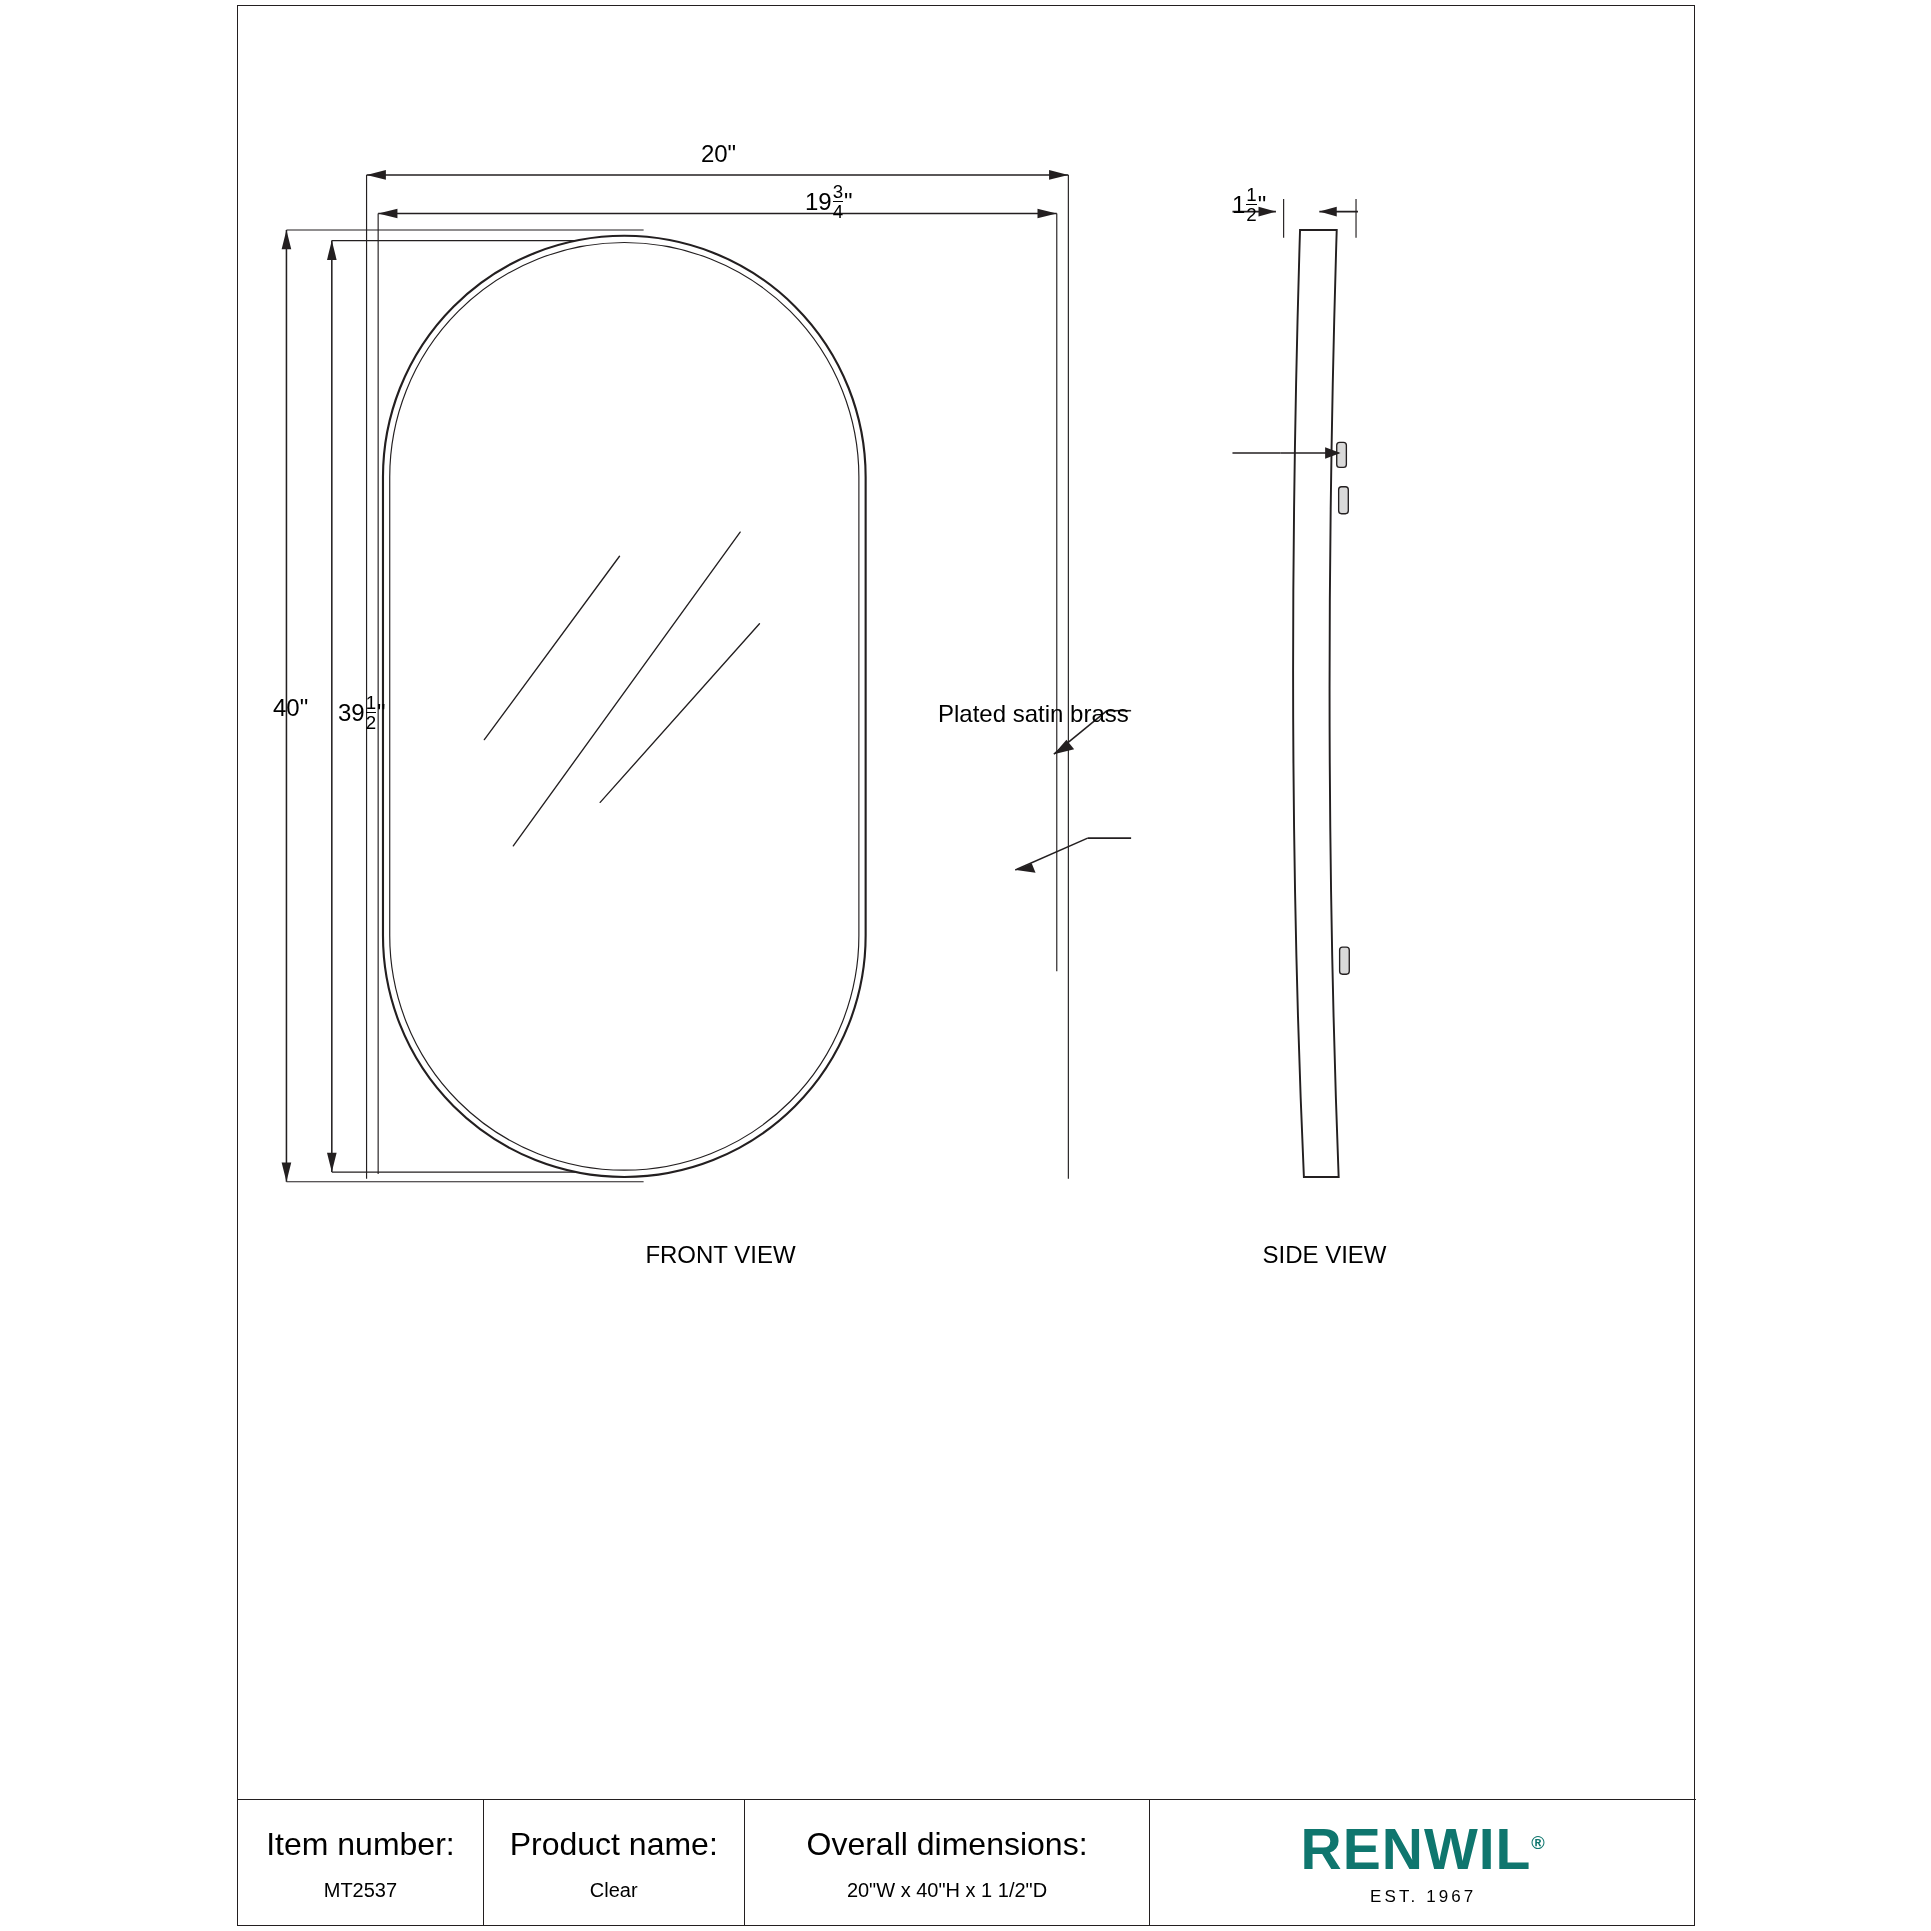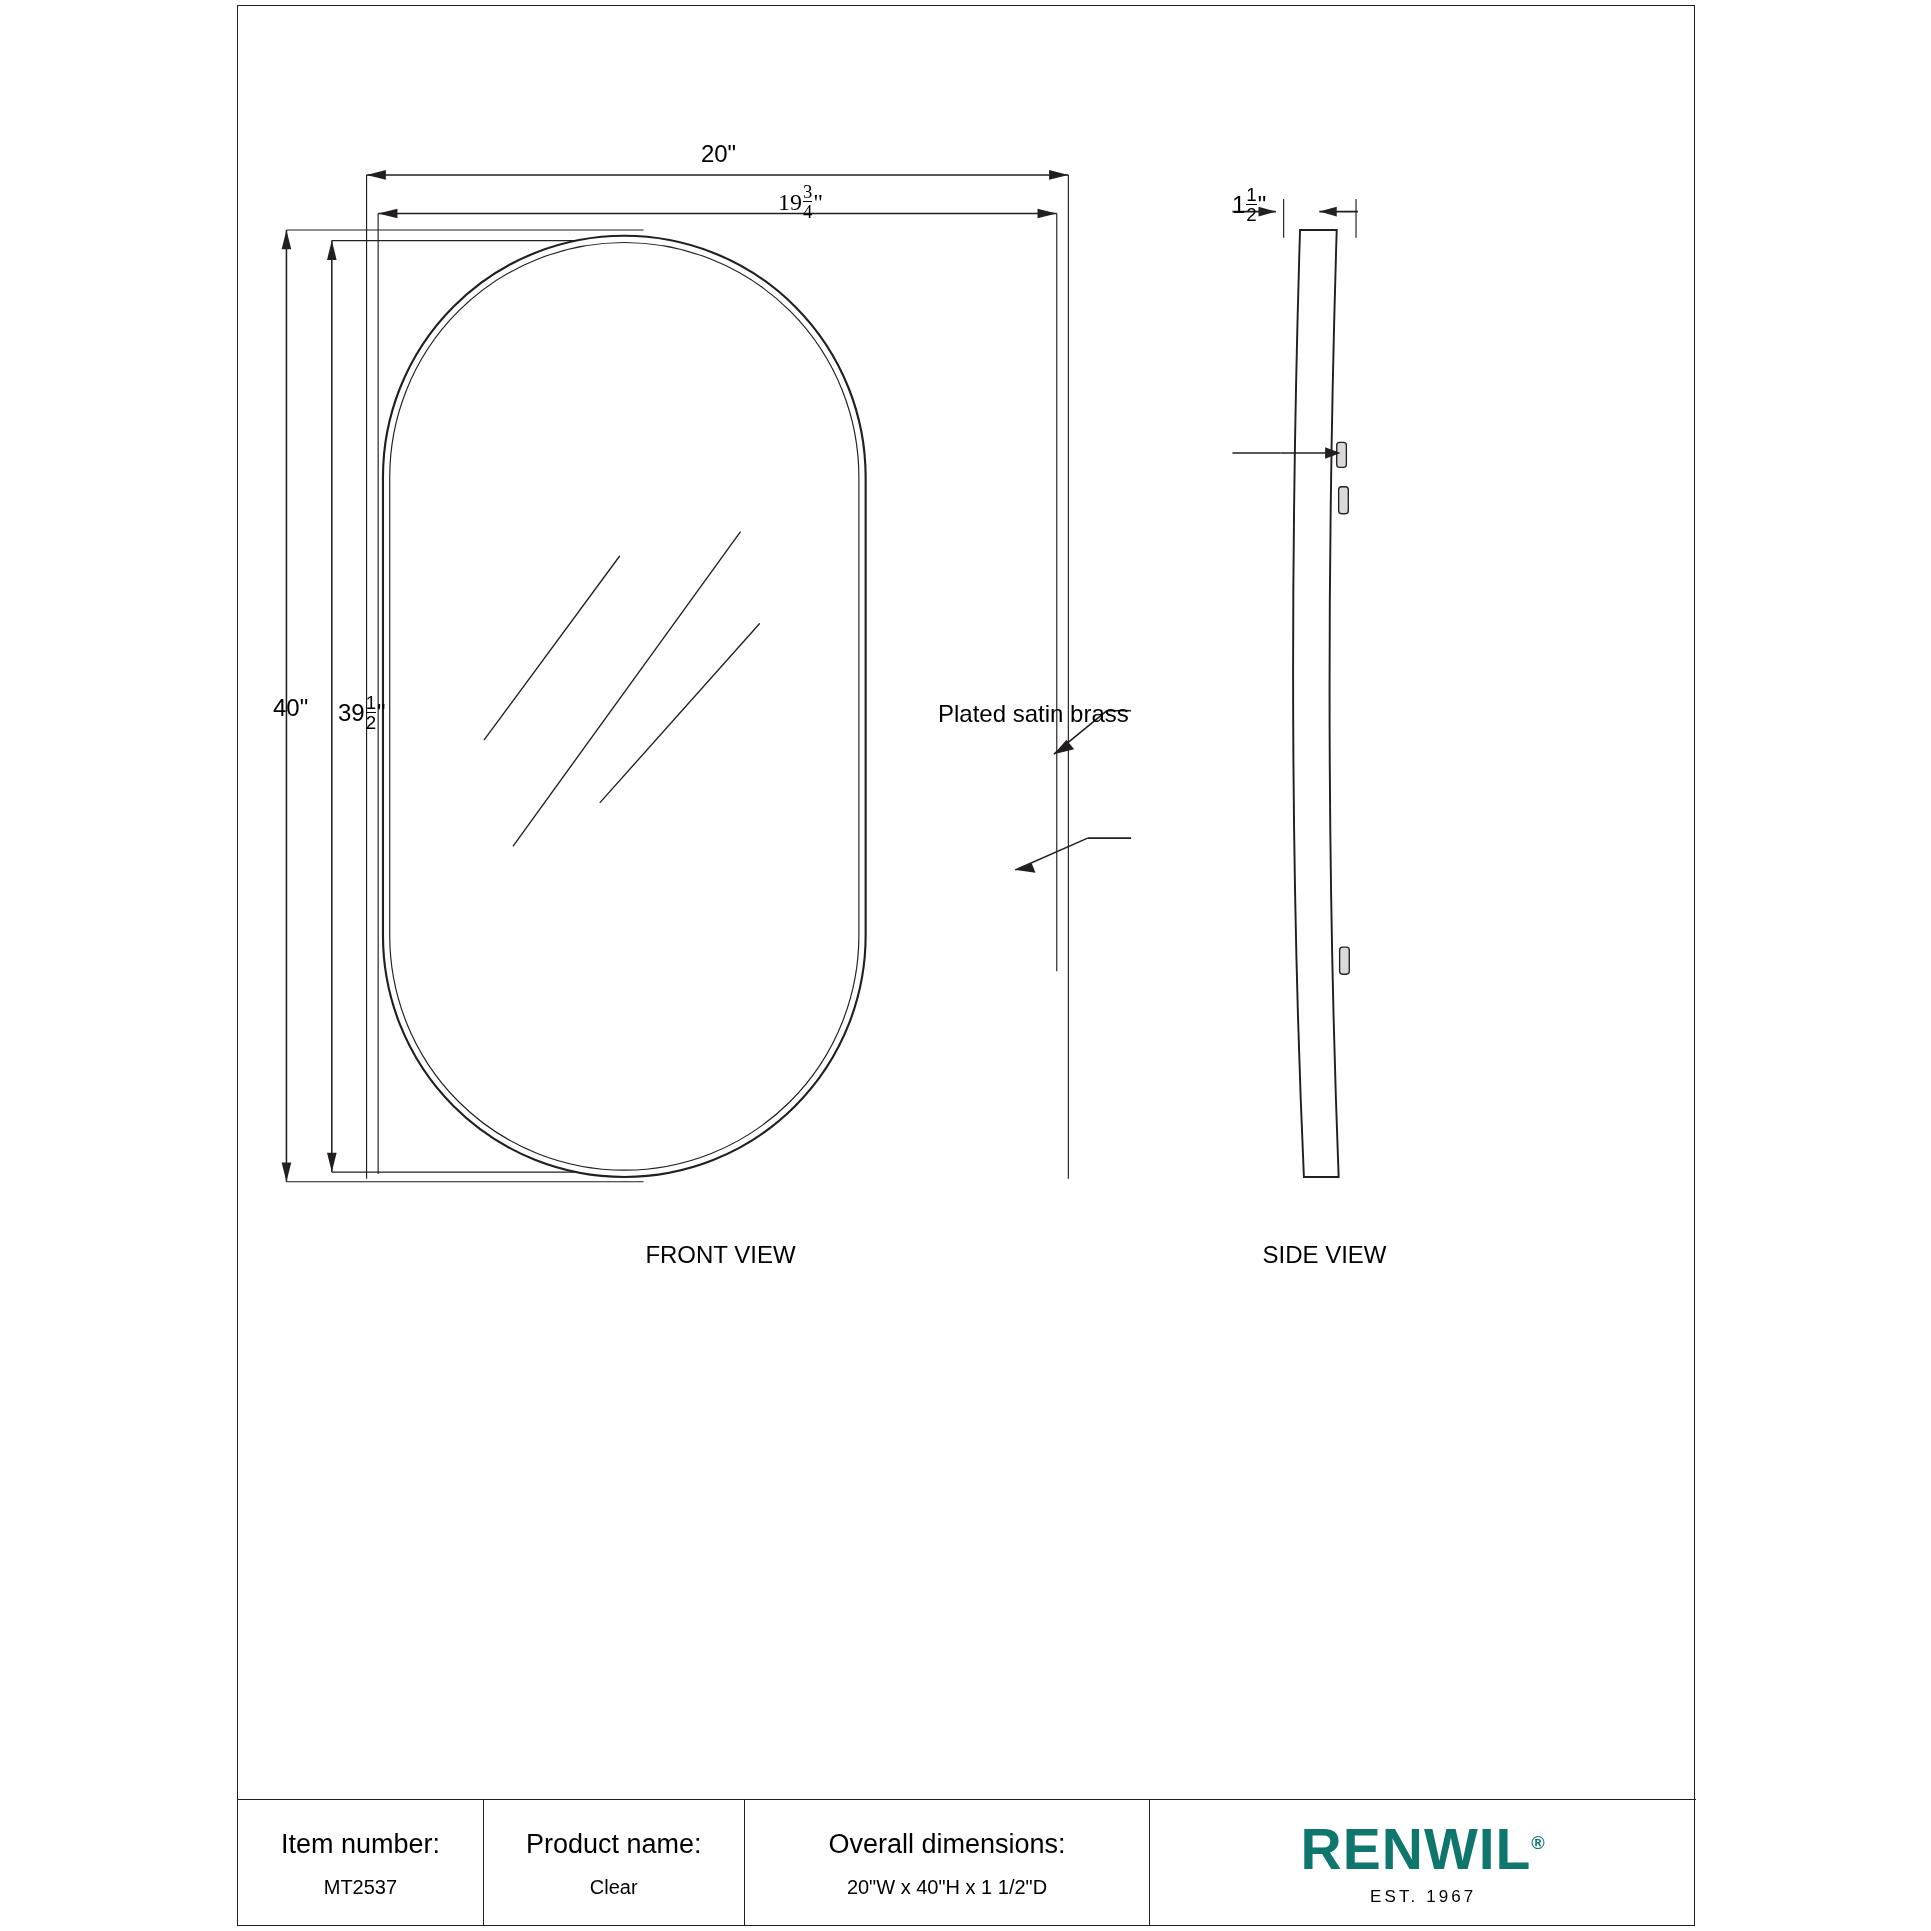--- a/index.html
+++ b/index.html
@@ -67,21 +67,21 @@
     box-sizing: border-box;
     border-right: 1.9px solid #231f20;
     display: flex;
     flex-direction: column;
     align-items: center;
     justify-content: center;
     padding-top: 3.9px;
   }
   .tb-cell:last-child { border-right: none; }
   .tb-head {
-    font-size: 27px;
+    font-size: 32px;
     color: #000;
     margin-bottom: 15.4px;
   }
   .tb-val {
     font-size: 20px;
     color: #000;
     text-align: center;
     line-height: 1.25;
   }
   #cell-item { width: 246px; }
@@ -181,21 +181,21 @@
       <rect x="1141" y="975" width="10" height="28" rx="3" fill="#d9d9d9" stroke="#231f20" stroke-width="1.4"></rect>
 
       <line x1="1140" y1="463" x2="1080" y2="463"></line>
       <path d="M1142,463 L1126,457 L1126,469 Z" fill="#231f20" stroke="none"></path>
       <line x1="1080" y1="463" x2="1030" y2="463"></line>
     </g>
   </svg>
 
   <div class="lbl center" style="left:437px; top:133px; width:87px;">20"</div>
 
-  <div class="lbl" style="left:540px; top:176px;font-family:Liberation Serif, serif;"><span>19</span><span class="frac"><span class="num">3</span><span class="den">4</span></span><span>"</span></div>
+  <div class="lbl" style="left:567px; top:176px;"><span>19</span><span class="frac"><span class="num">3</span><span class="den">4</span></span><span>"</span></div>
 
   <div class="lbl" style="left:35px; top:687px;">40"</div>
 
   <div class="lbl" style="left:100px; top:687px;"><span>39</span><span class="frac"><span class="num">1</span><span class="den">2</span></span><span>"</span></div>
 
   <div class="lbl" style="left:994px; top:179px;"><span>1</span><span class="frac"><span class="num">1</span><span class="den">2</span></span><span>"</span></div>
 
 
   <div class="lbl" style="left: 700px; top: 693px; width: 290px; white-space: pre-line;">Plated satin brass</div>
 

